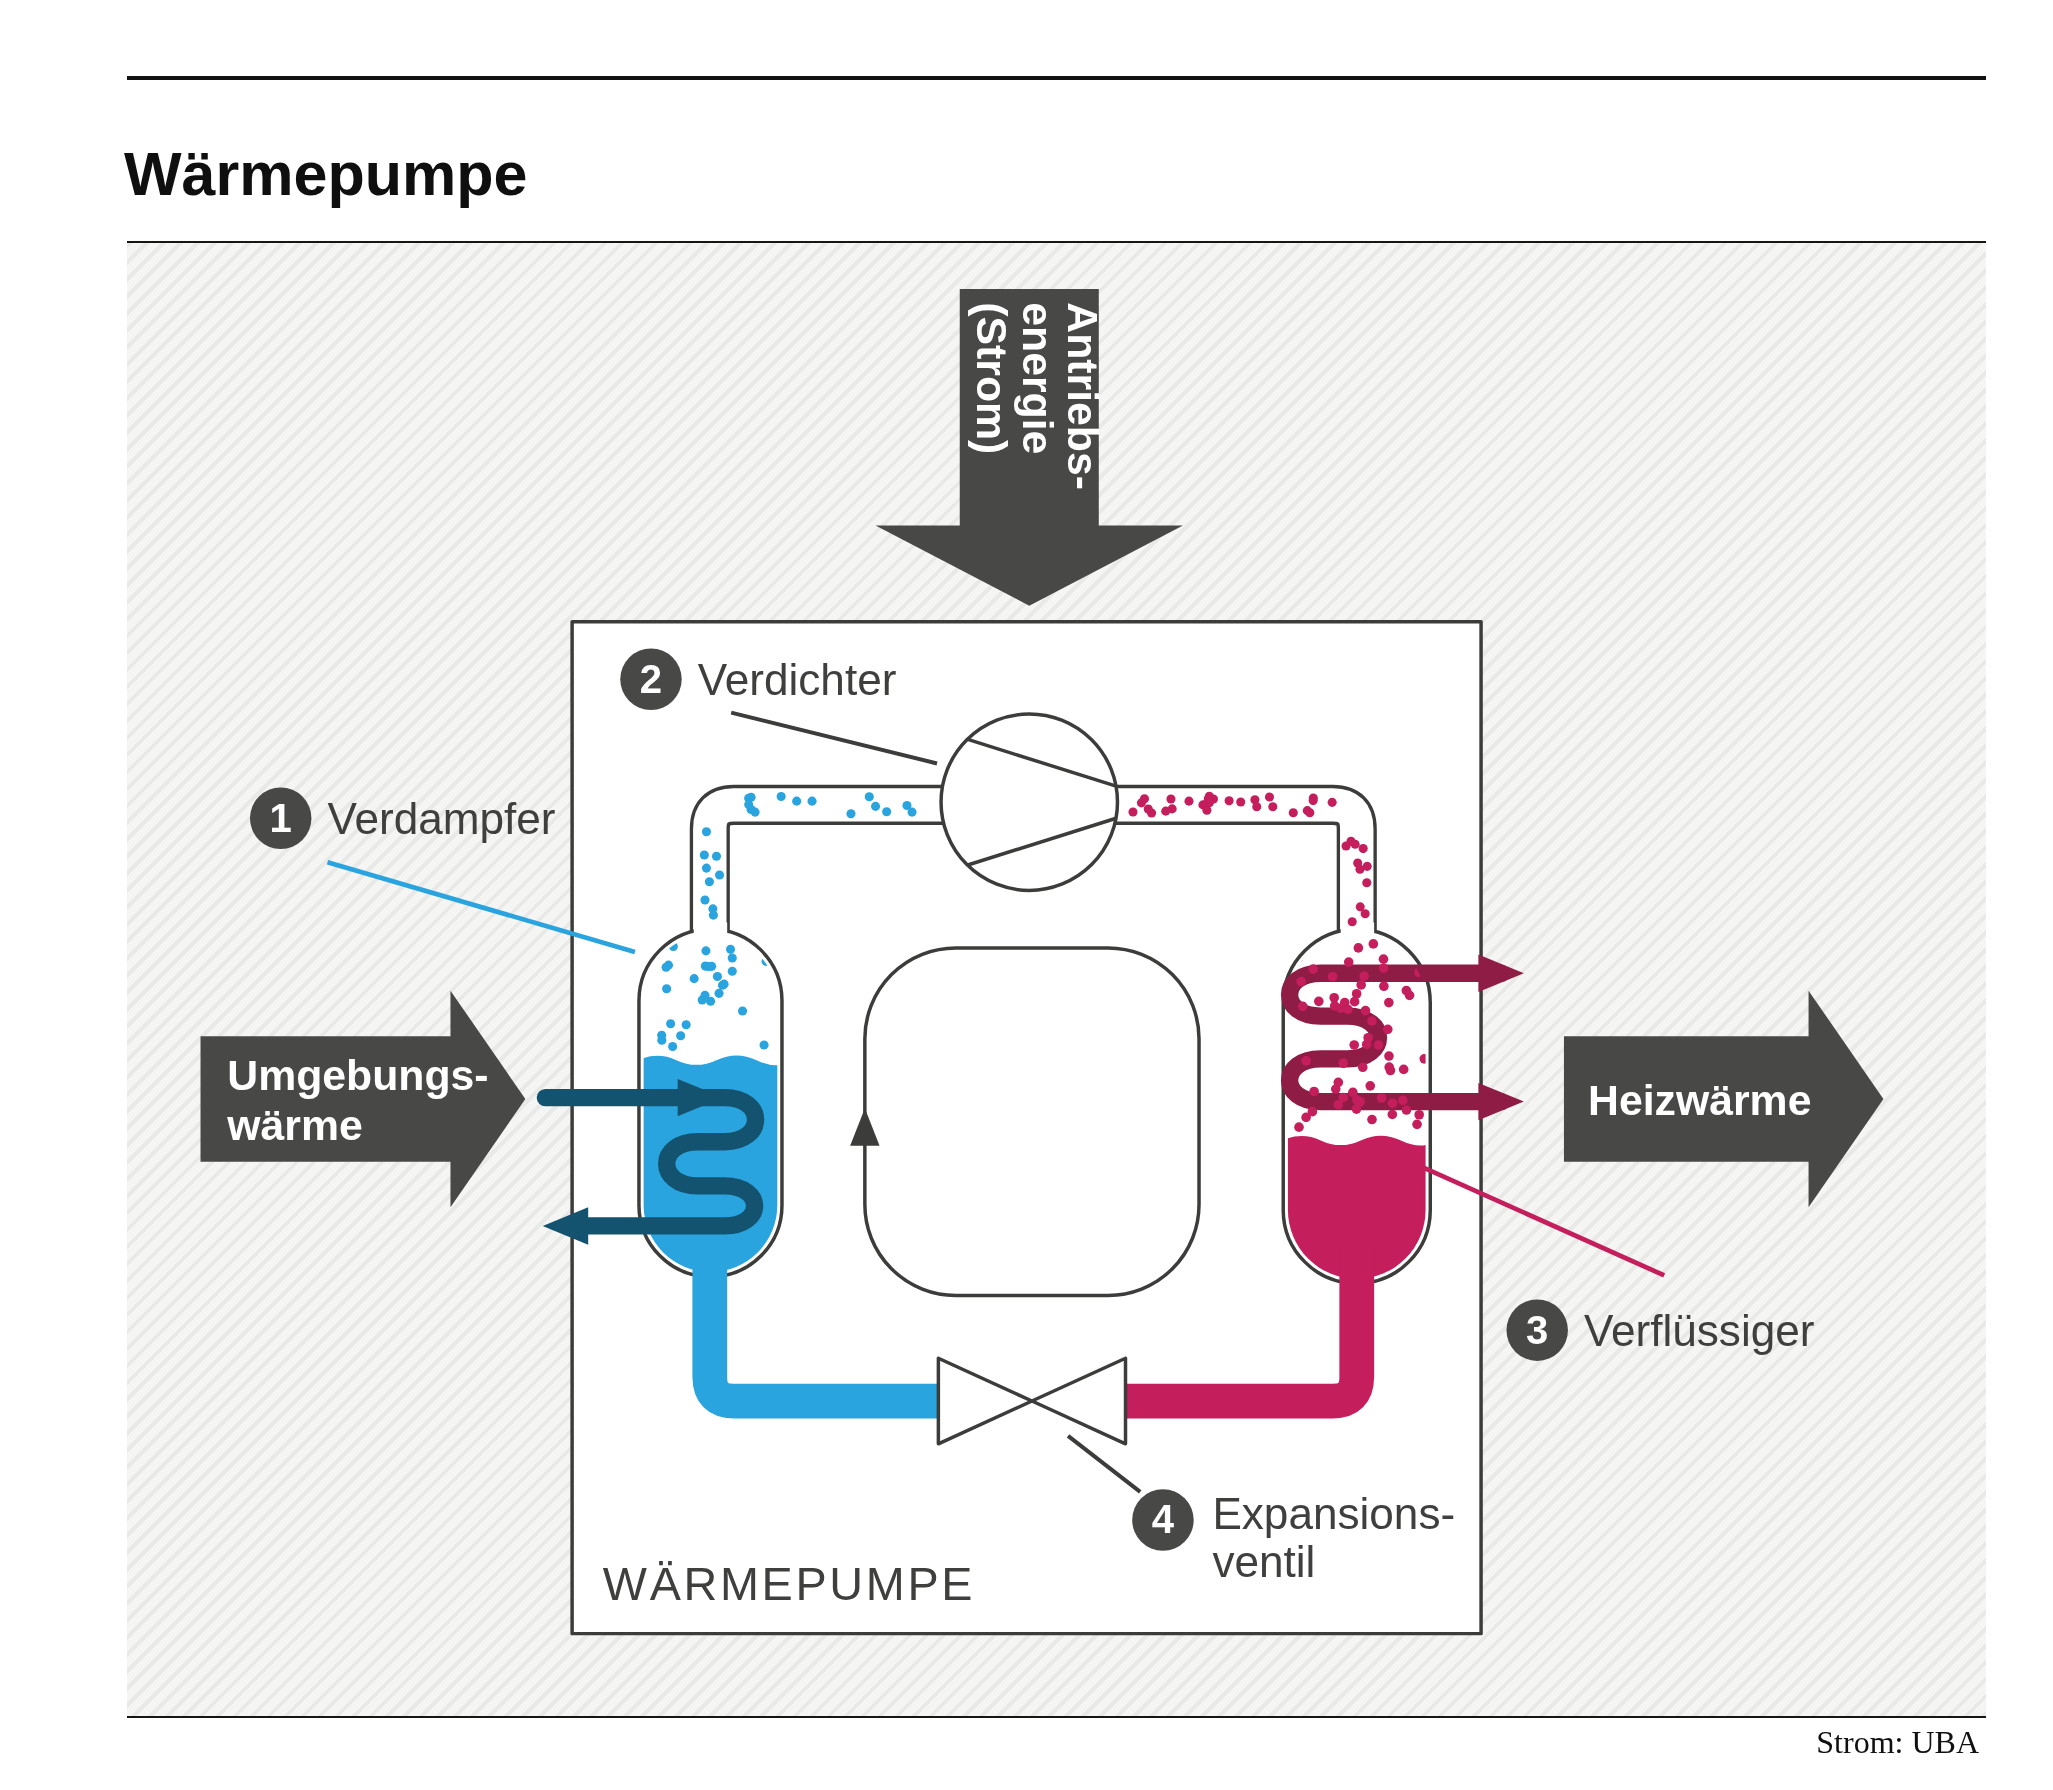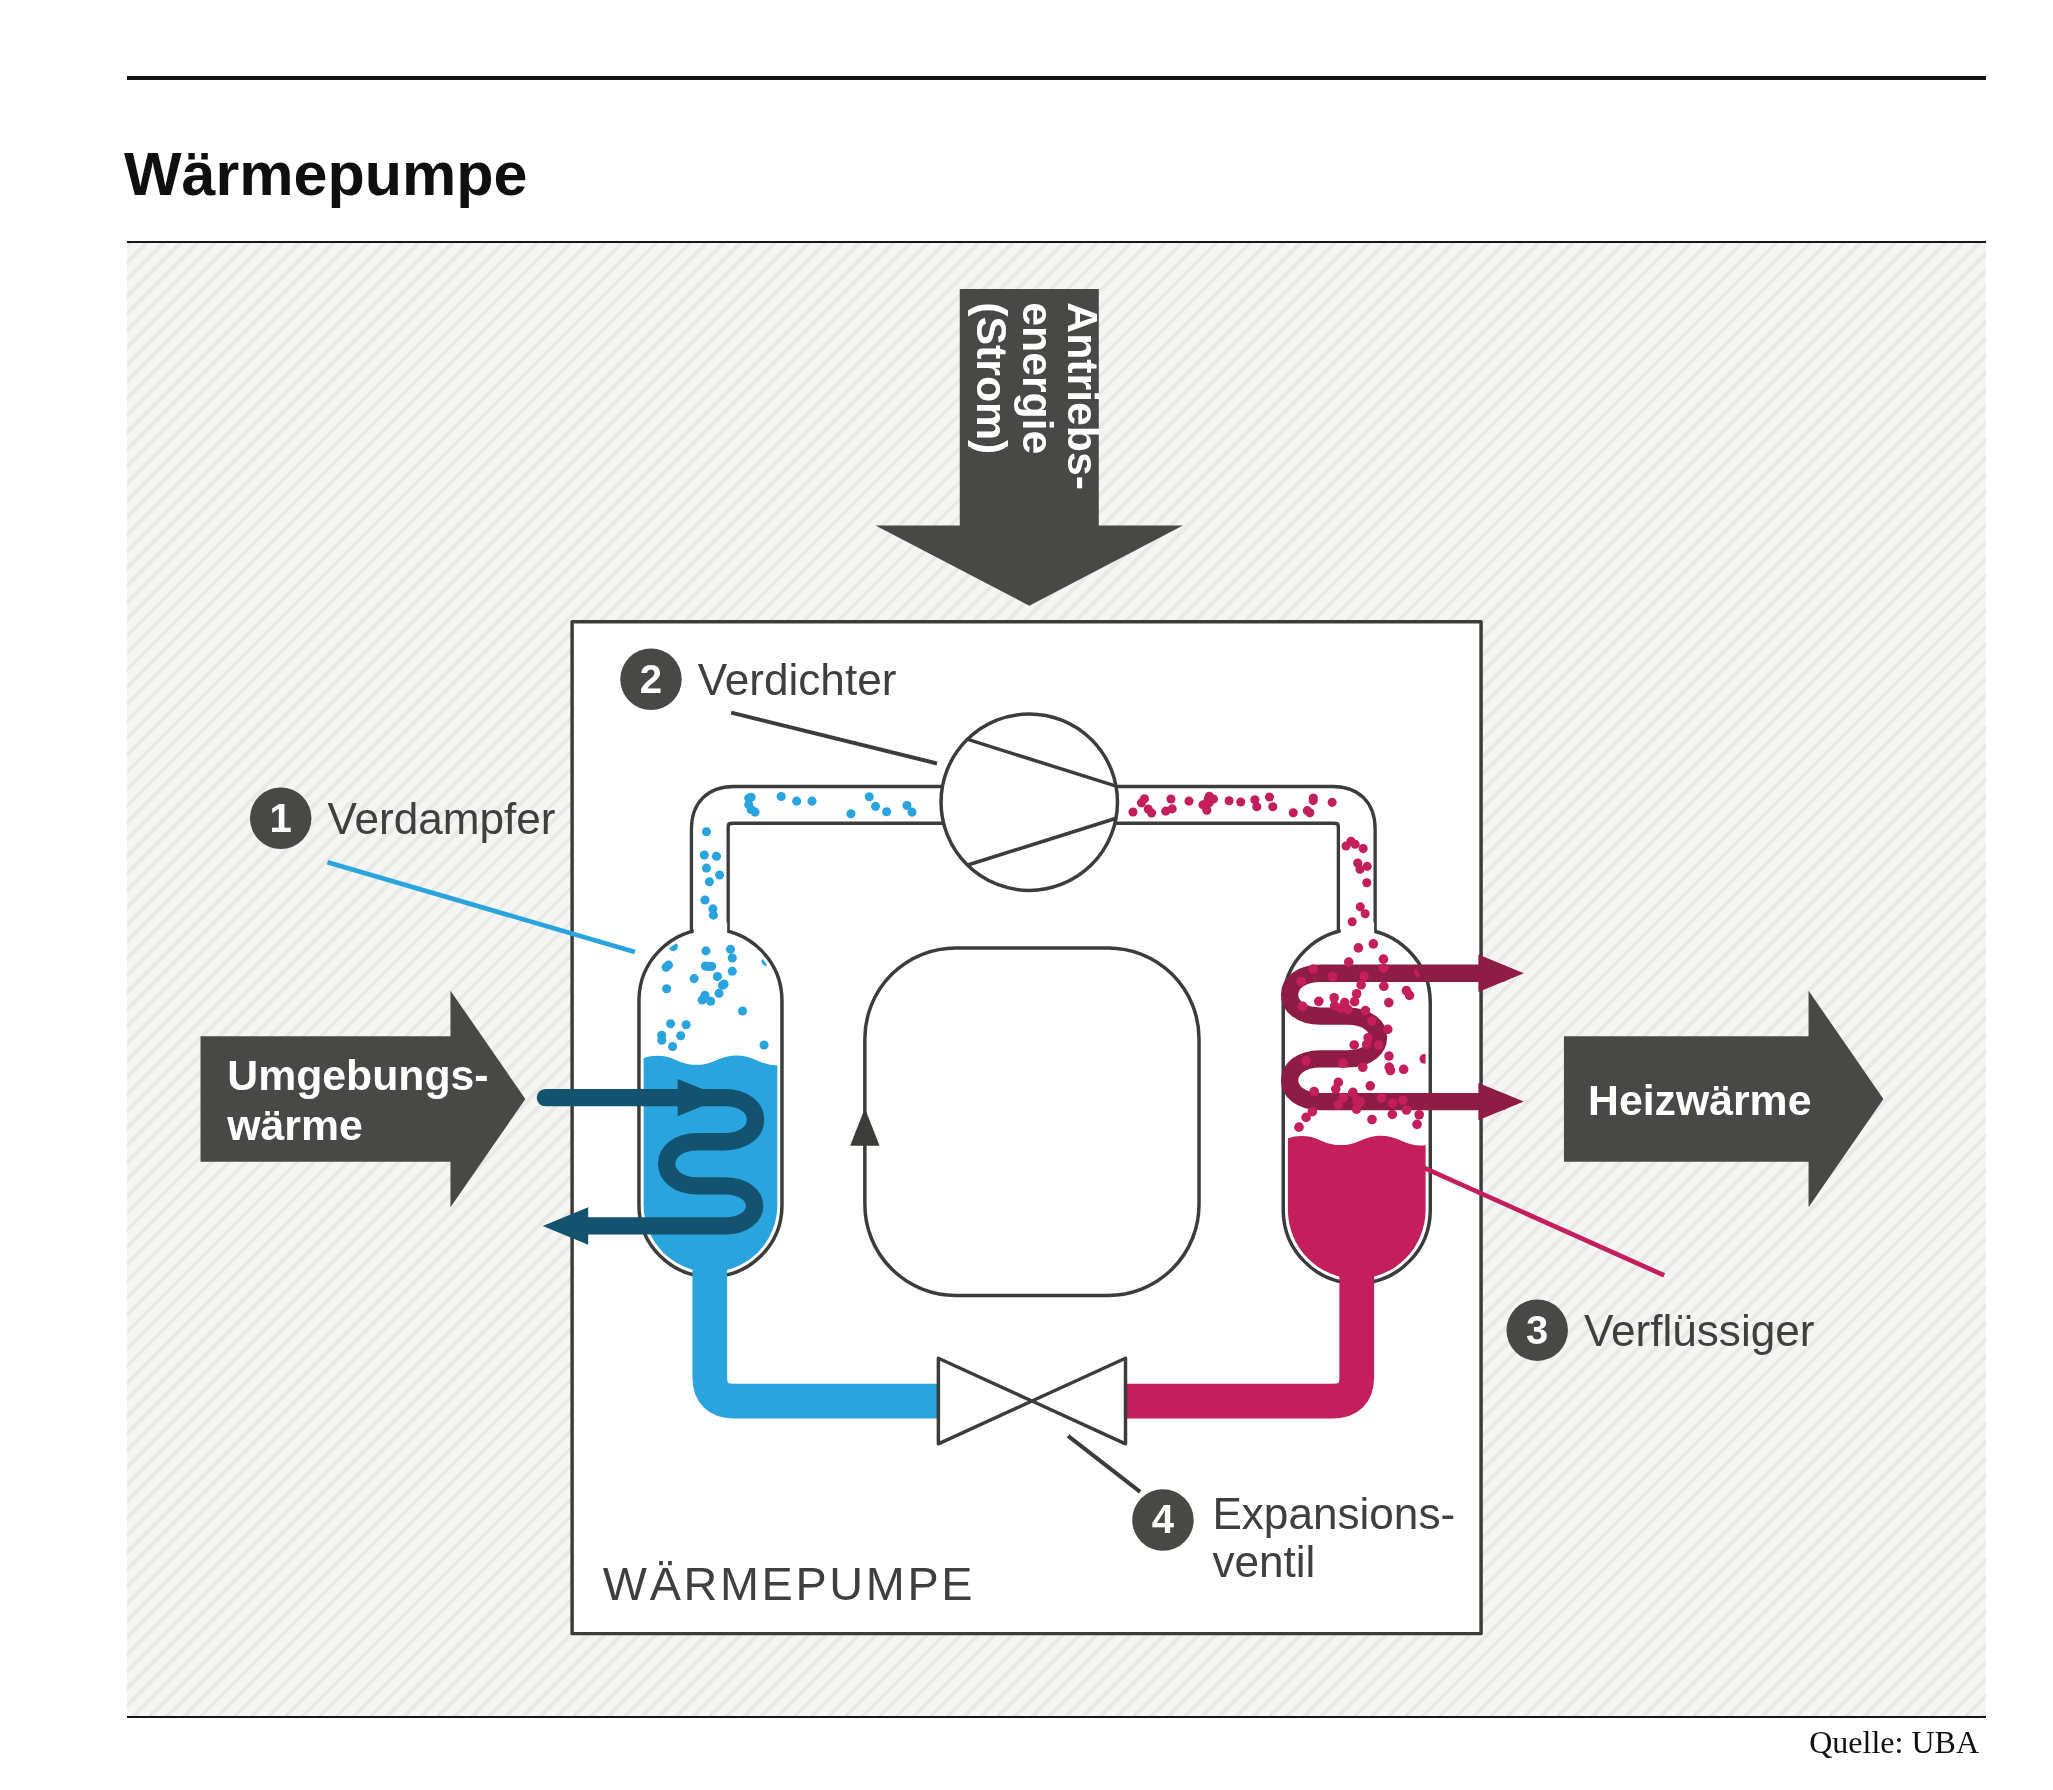--- a/index.html
+++ b/index.html
@@ -297,15 +297,15 @@
       <text class="lbl" x="1090" y="817">Verflüssiger</text>
     </g>
     <g>
       <circle class="badge" cx="775" cy="947" r="23"></circle>
       <text class="num" x="775" y="957" text-anchor="middle">4</text>
       <text class="lbl" x="812" y="954">Expansions-</text>
       <text class="lbl" x="812" y="990">ventil</text>
     </g>
   </svg>
 
-  <div class="source">Quelle: UBA</div>
+  <div class="source">Strom: UBA</div>
 </div>
 
 
 </body></html>

